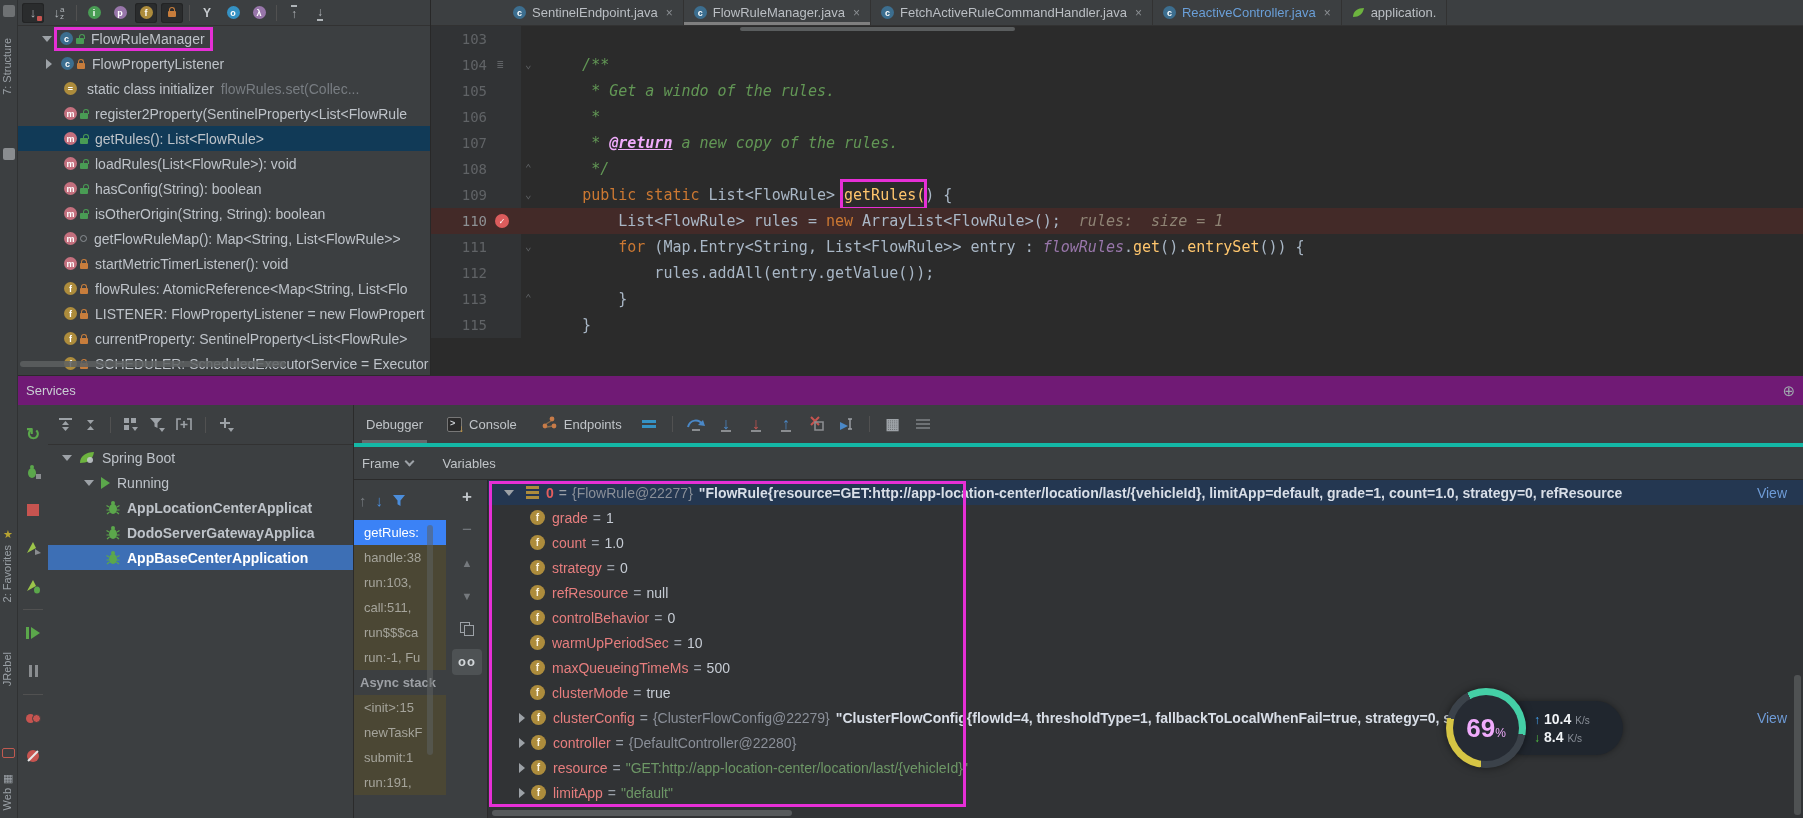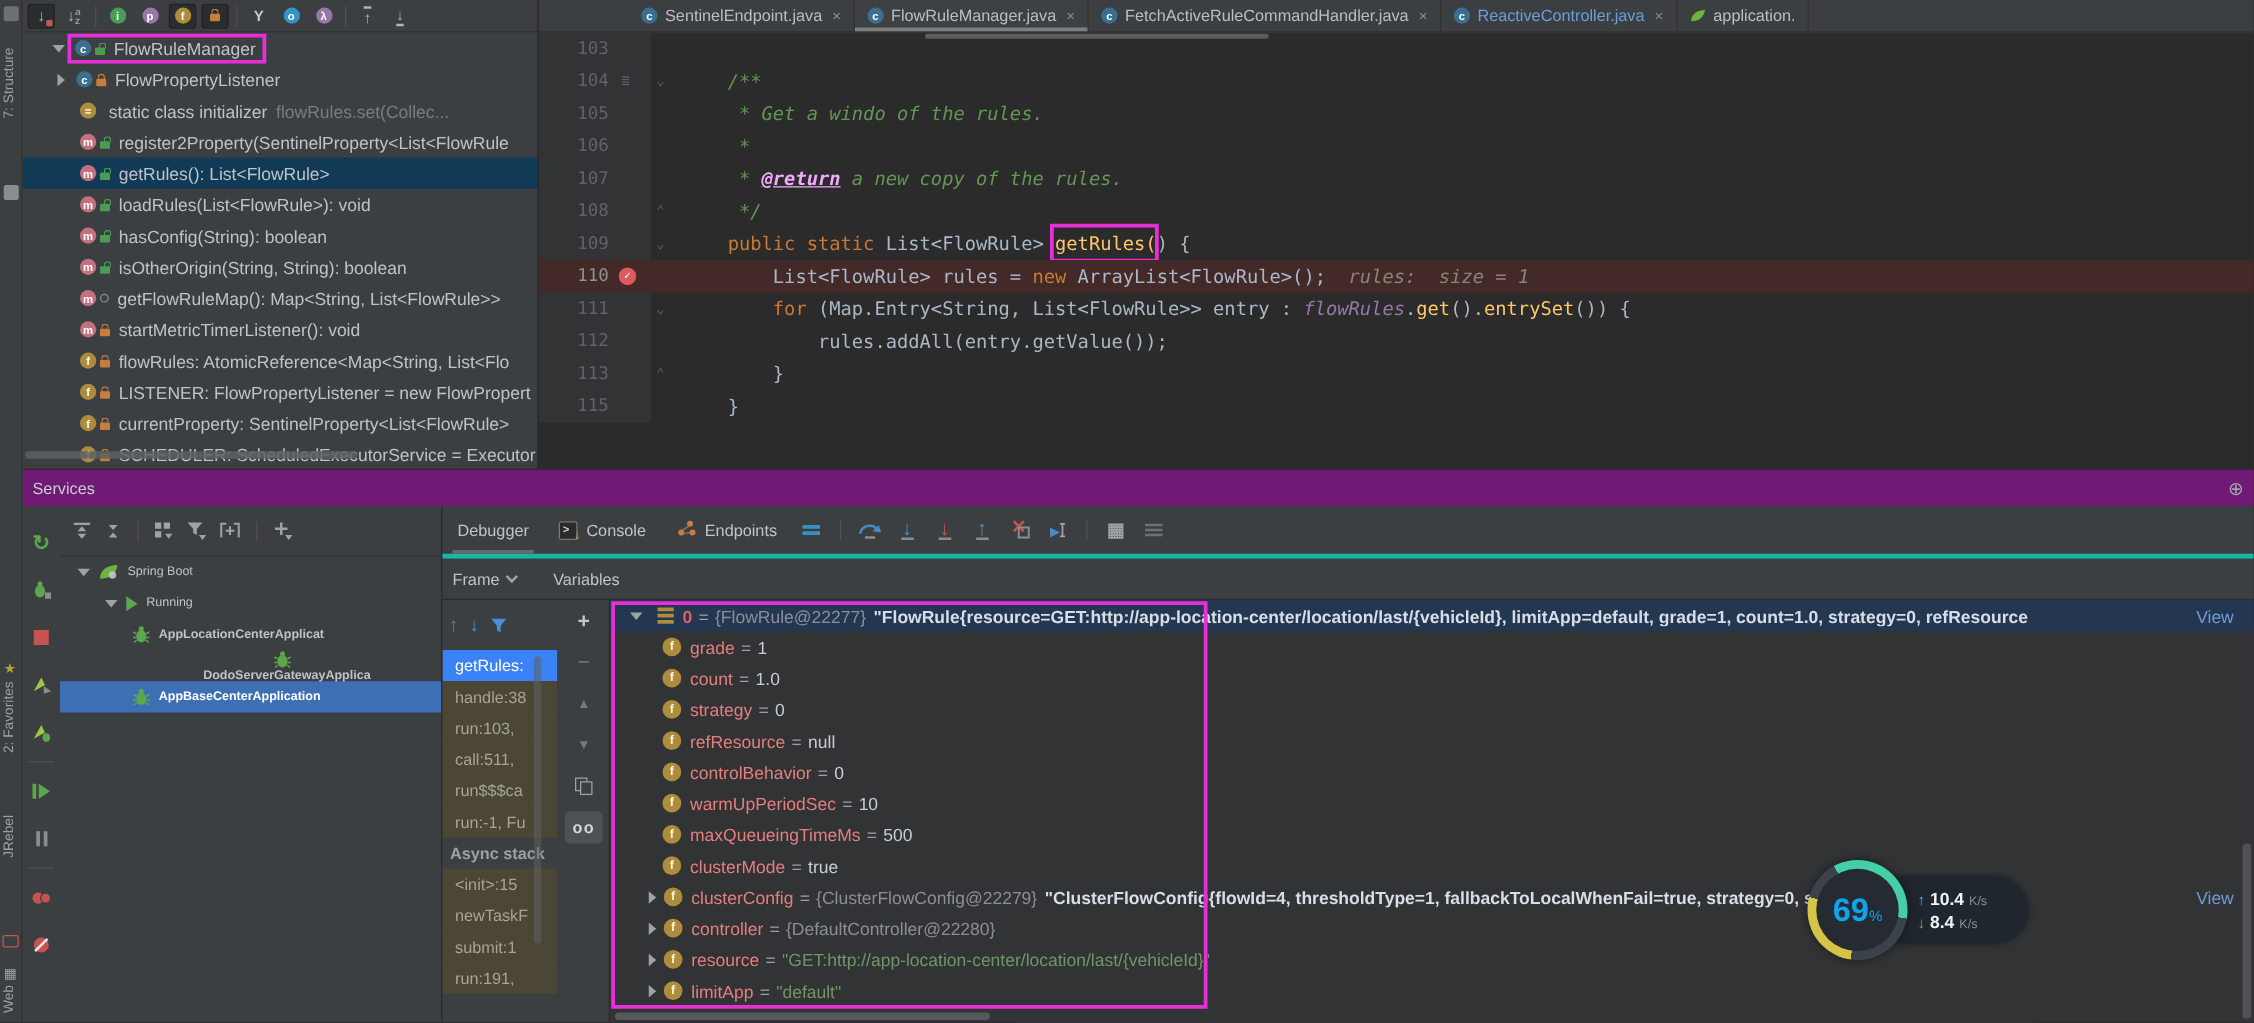--- a/index.html
+++ b/index.html
@@ -71,21 +71,21 @@
   .svc-header .ttl{margin-left:26px;}
   .svc-header .glob{position:absolute;right:8px;color:#9fa6ad;font-size:15px;}
   
   .debug{position:absolute;left:0;top:405px;width:1803px;height:413px;background:#313335;}
   .runstrip{position:absolute;left:18px;top:0;width:30px;height:100%;background:#3c3f41;
             display:flex;flex-direction:column;align-items:center;padding-top:10px;}
   .rsic{height:38px;display:flex;align-items:center;justify-content:center;width:100%;}
   .rssep{width:20px;height:1px;background:#515151;margin:4px 0;}
   .svccol{position:absolute;left:48px;top:0;width:305px;height:100%;background:#3c3f41;}
   .svc-toolbar{height:40px;display:flex;align-items:center;gap:10px;padding-left:10px;border-bottom:1px solid #323232;}
-  .runtree{font-size:10px;}
+  .runtree{font-size:14px;}
   .rt-row{height:25px;display:flex;align-items:center;white-space:nowrap;}
   .rt-row.sel{background:#3d6fb5;color:#fff;}
   .rt-row.b{font-weight:bold;}
   .vdiv{position:absolute;top:0;bottom:0;width:1px;background:#2b2b2b;}
   .rightcol{position:absolute;left:354px;top:0;right:0;height:100%;}
   .dtabs{height:42px;display:flex;align-items:center;background:#3c3f41;border-bottom:4px solid #14b8a6;font-size:13px;}
   .dtab{display:flex;align-items:center;gap:7px;padding:0 12px;height:100%;position:relative;color:#c0c4c8;}
   .dtab.sel::after{content:'';position:absolute;left:8px;right:8px;bottom:0;height:3px;background:#666a6d;}
   .stepic{width:30px;height:26px;display:flex;align-items:center;justify-content:center;font-size:16px;font-weight:bold;}
   .hdrrow{height:33px;display:flex;align-items:center;background:#3c3f41;border-bottom:1px solid #2b2b2b;
@@ -125,21 +125,21 @@
              border-radius:27px;display:flex;flex-direction:column;justify-content:center;
              padding-left:36px;gap:2px;box-shadow:0 0 6px rgba(0,0,0,.4);}
   .net .prow{display:flex;align-items:baseline;gap:4px;font-size:14px;}
   .net .num{color:#f0f3f6;font-weight:bold;}
   .net .unit{color:#8a9099;font-size:10px;}
   .net .arrow{font-size:12px;font-weight:bold;}
   .net .circ{position:absolute;left:0;top:0;width:80px;height:80px;border-radius:50%;
              background:conic-gradient(#44cfa6 0deg 100deg,#3b424a 100deg 188deg,#d6c544 188deg 285deg,#3b424a 285deg 332deg,#44cfa6 332deg 360deg);
              display:flex;align-items:center;justify-content:center;box-shadow:0 0 8px rgba(0,0,0,.5);}
   .net .inner{width:66px;height:66px;border-radius:50%;background:#262b33;display:flex;
-              align-items:center;justify-content:center;color:#0ea5e9;text-align:right;}
+              align-items:center;justify-content:center;color:#f0abfc;text-align:right;}
   .net .pct{font-size:26px;font-weight:bold;} .net .pctsign{font-size:12px;margin-top:10px;} 
   .chev{display:inline-block;width:7px;height:7px;border-right:2px solid #9da2a7;border-bottom:2px solid #9da2a7;}
   .chev.d{transform:rotate(45deg);}
 </style>
 </head>
 <body>
 
 <div class="app">
 
   <div class="stripe">
@@ -466,21 +466,21 @@
           <div class="rt-row b" style="padding-left: 58px;">
             <span style="display: inline-flex; align-items: center; margin-right: 7px;">
               <svg width="14" height="15">
                 <ellipse cx="7" cy="9" rx="4" ry="5" fill="#5BA74B"></ellipse>
                 <circle cx="7" cy="3" r="2" fill="#5BA74B"></circle>
                 <path d="M3 7L0.5 5.5M3 10H0.5M3.5 12L1 14M11 7l2.5-1.5M11 10h2.5M10.5 12l2.5 2" stroke="#5BA74B" stroke-width="1.2"></path>
               </svg>
             </span>
             <span>AppLocationCenterApplicat</span>
           </div>
-          <div class="rt-row b" style="padding-left: 58px; flex-direction: column;">
+          <div class="rt-row b" style="padding-left: 58px;">
             <span style="display: inline-flex; align-items: center; margin-right: 7px;">
               <svg width="14" height="15">
                 <ellipse cx="7" cy="9" rx="4" ry="5" fill="#5BA74B"></ellipse>
                 <circle cx="7" cy="3" r="2" fill="#5BA74B"></circle>
                 <path d="M3 7L0.5 5.5M3 10H0.5M3.5 12L1 14M11 7l2.5-1.5M11 10h2.5M10.5 12l2.5 2" stroke="#5BA74B" stroke-width="1.2"></path>
               </svg>
             </span>
             <span>DodoServerGatewayApplica</span>
           </div>
           <div class="rt-row sel b" style="padding-left: 58px;">

